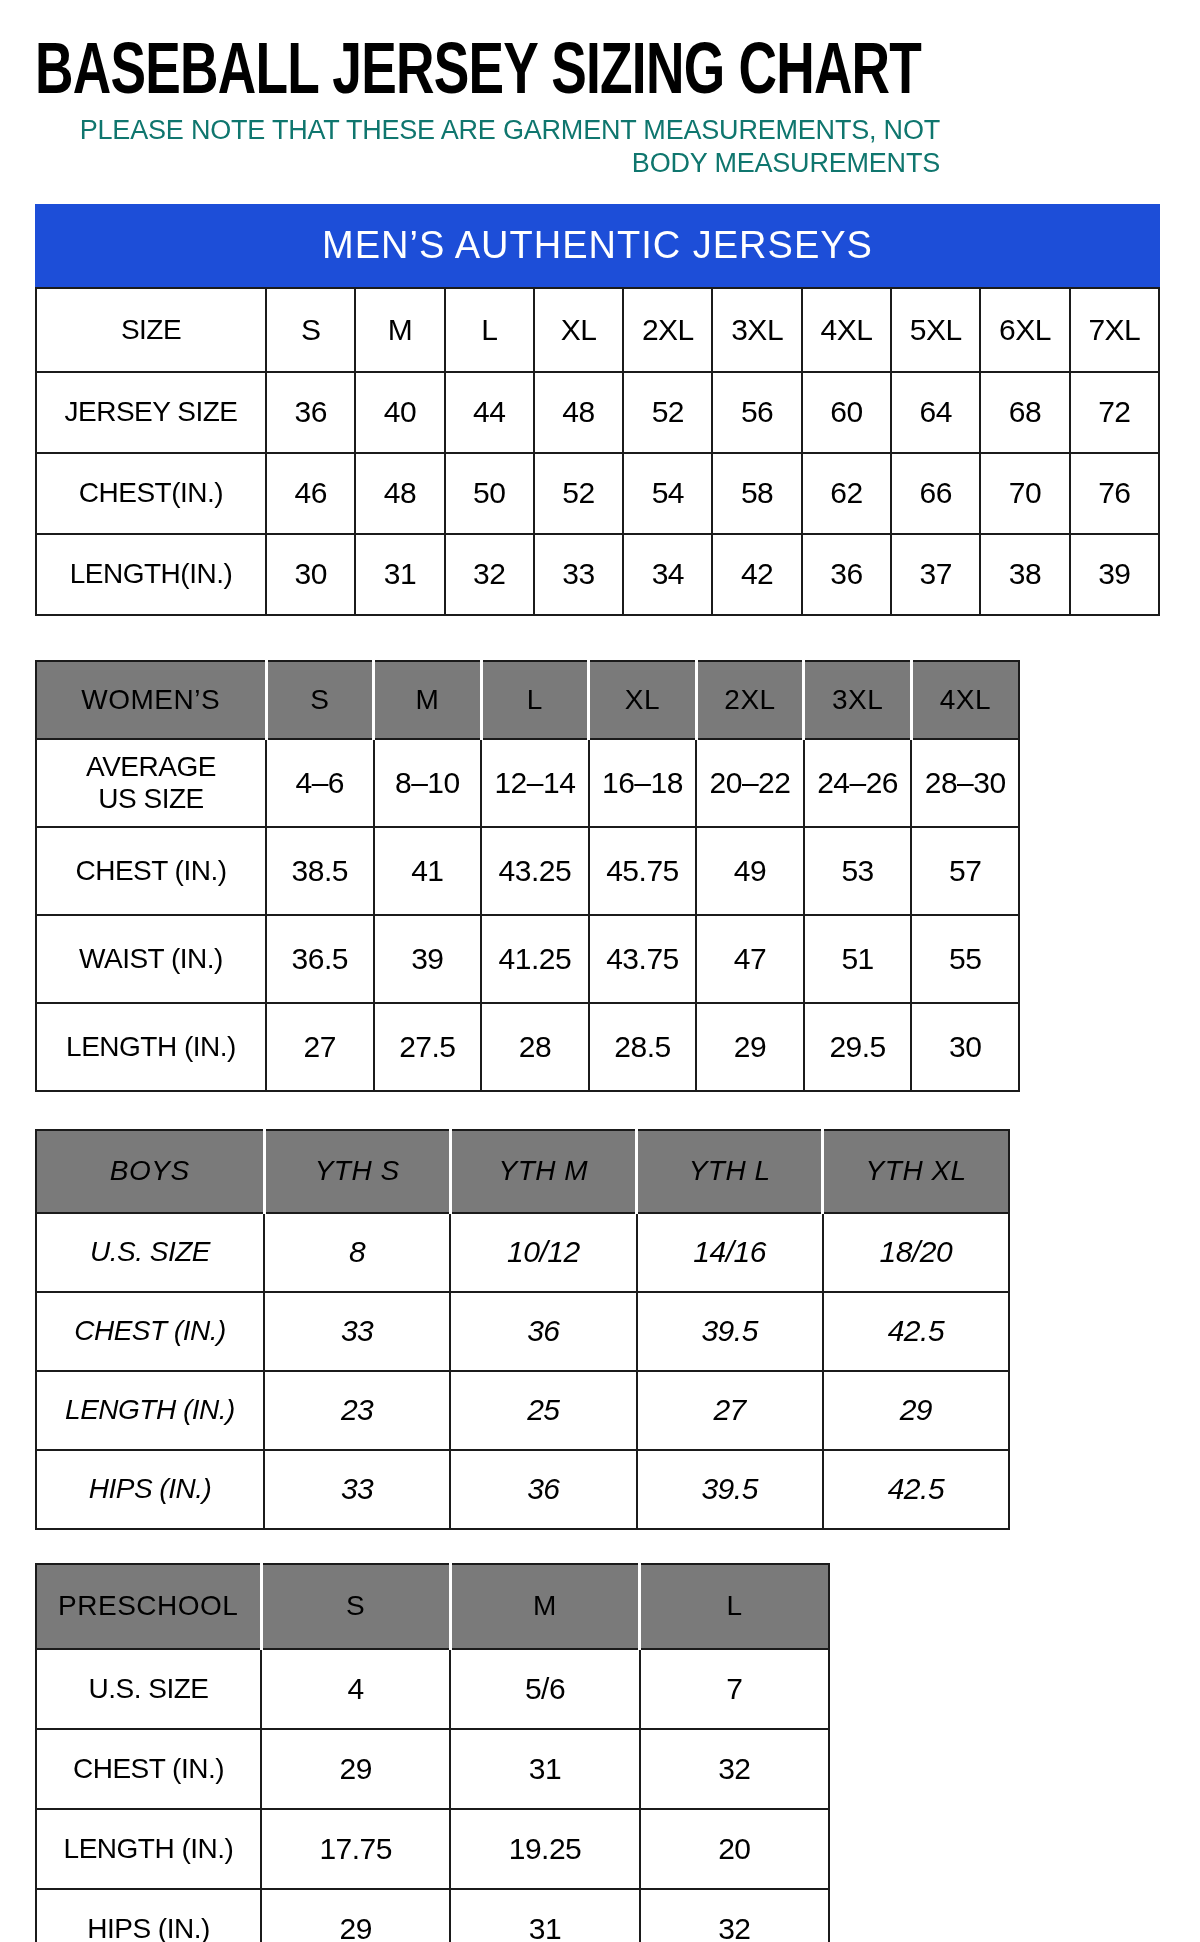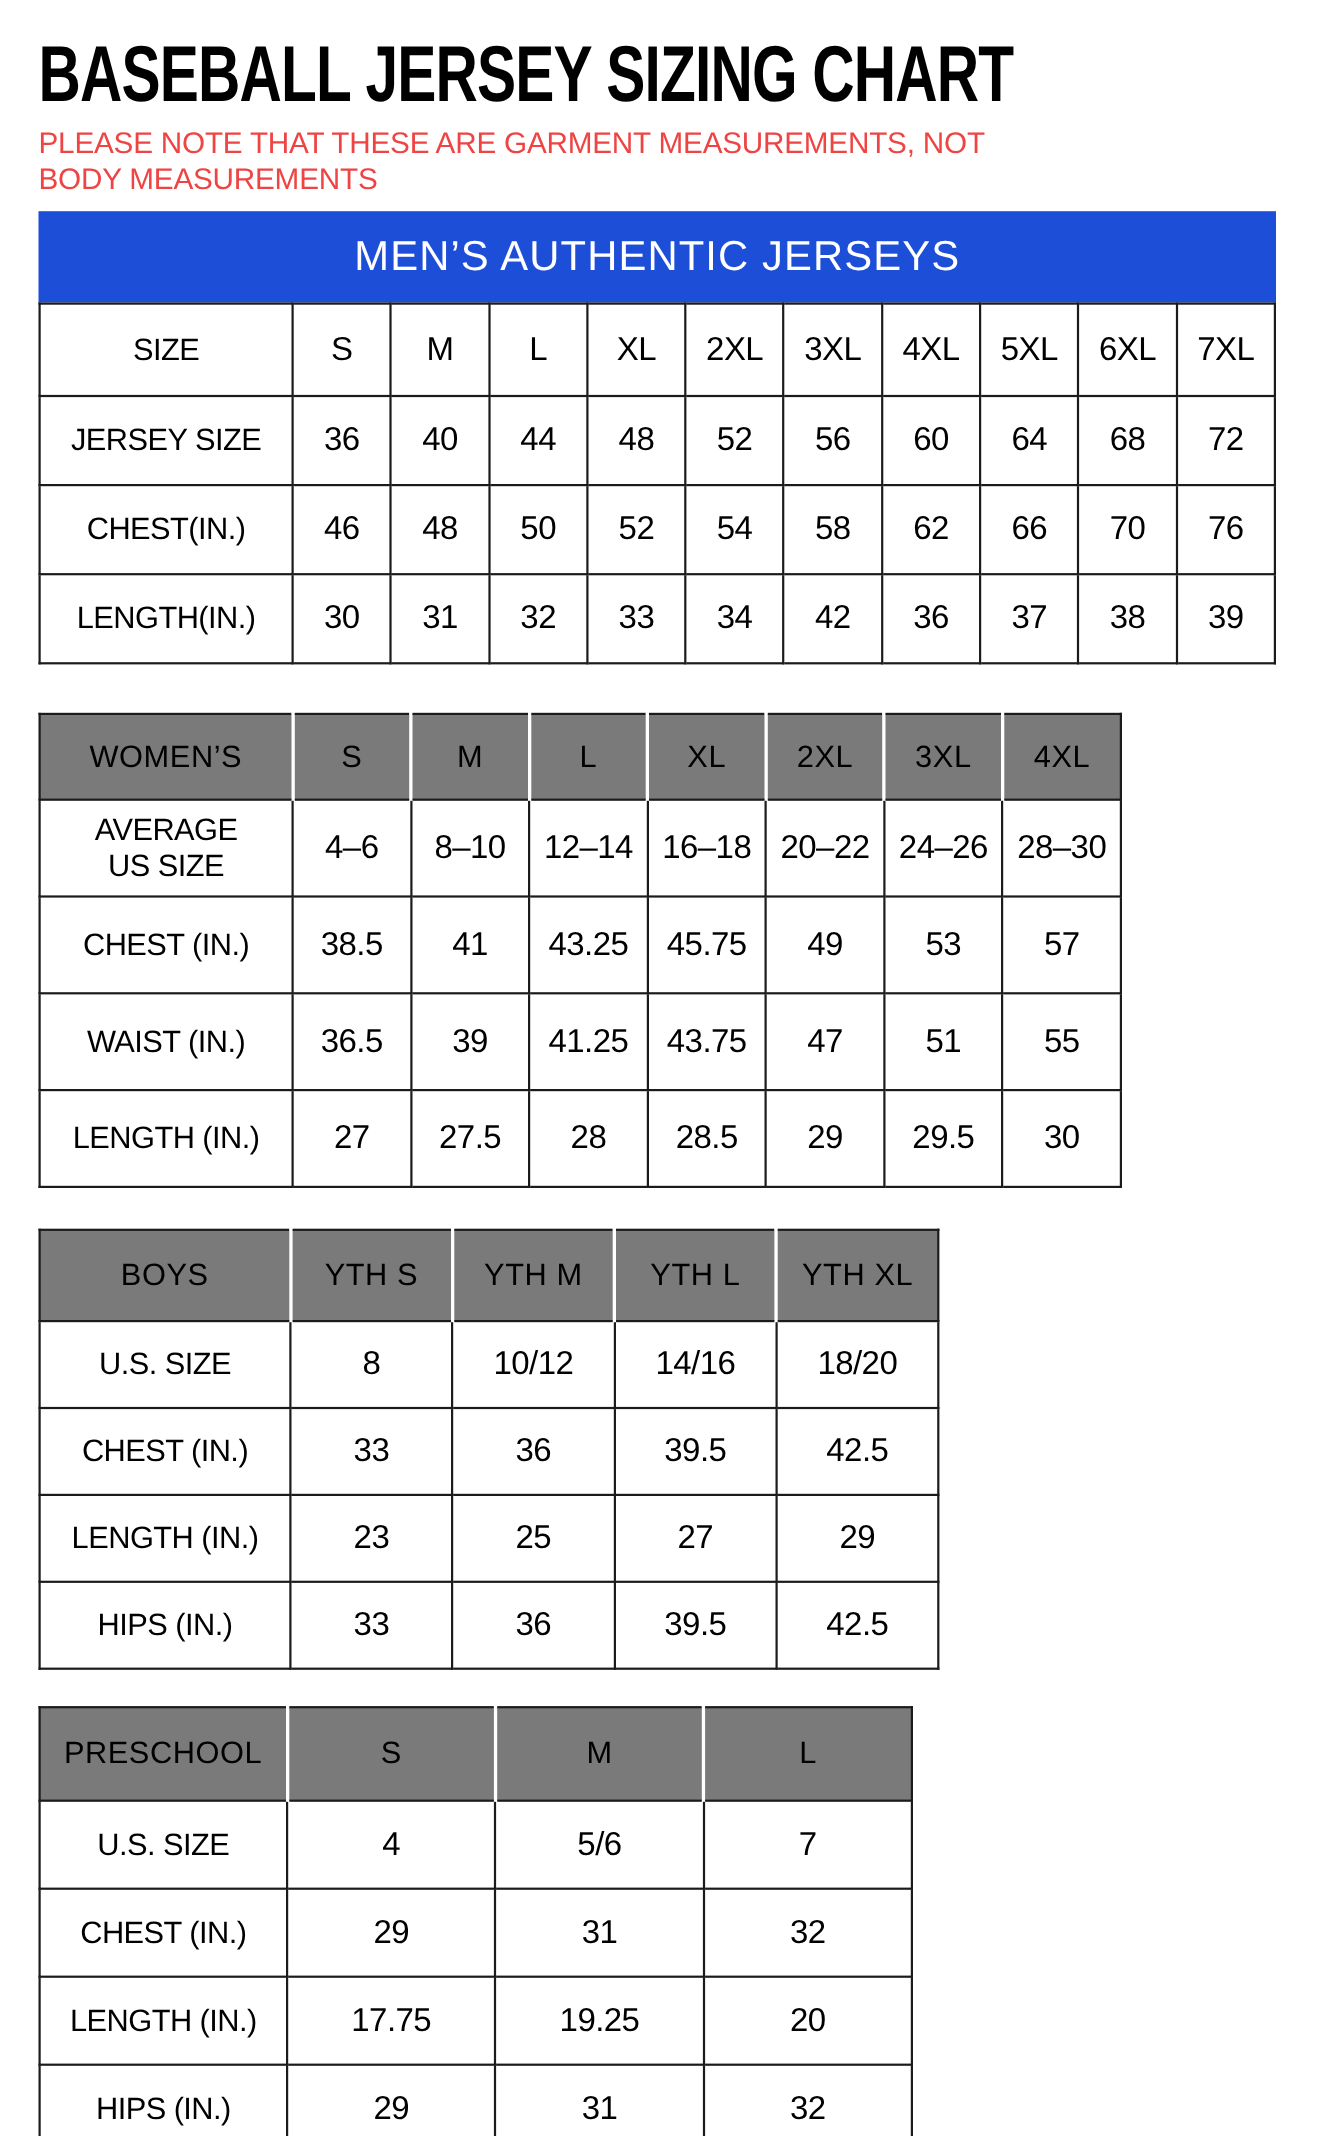--- a/index.html
+++ b/index.html
@@ -21,26 +21,27 @@
     font-weight: bold;
     letter-spacing: -1px;
     transform: scaleX(0.74);
     transform-origin: left center;
     line-height: 64px;
     color: #000;
   }
 
   
   .note {
-    color: #ef4444;
+    color: #0f766e;
     font-size: 27px;
     line-height: 1.22;
     max-width: 905px;
-    margin-bottom: 12px;
+    margin-bottom: 24px;
     letter-spacing: -0.2px;
+    text-align: right;
   }
 
   
   table { border-collapse: collapse; table-layout: fixed; }
   td, th { border: 2px solid #1b1b1b; text-align: center; vertical-align: middle; padding: 0 4px; }
   td.val { font-size: 30px; font-weight: normal; letter-spacing: -0.5px; }
   td.lbl { font-size: 28px; letter-spacing: -0.5px; white-space: pre-line; }
   th.gh {
     background: #7a7a7a;
     color: #000000;
@@ -70,21 +71,21 @@
   table.mens { width: 1125px; }
   table.mens tr { height: 81px; }
   table.mens tr:first-child { height: 84px; }
 
   
   table.womens { width: 985px; margin-top: 44px; }
   table.womens tr { height: 88px; }
   table.womens tr.hdr { height: 78px; }
 
   
-  table.boys { width: 819px; margin-top: 37px; }
+  table.boys { width: 975px; margin-top: 37px; font-style: italic; }
   table.boys tr { height: 79px; }
   table.boys tr.hdr { height: 83px; }
 
   
   table.preschool { width: 795px; margin-top: 33px; }
   table.preschool tr { height: 80px; }
   table.preschool tr.hdr { height: 85px; }
 </style>
 </head>
 <body>

